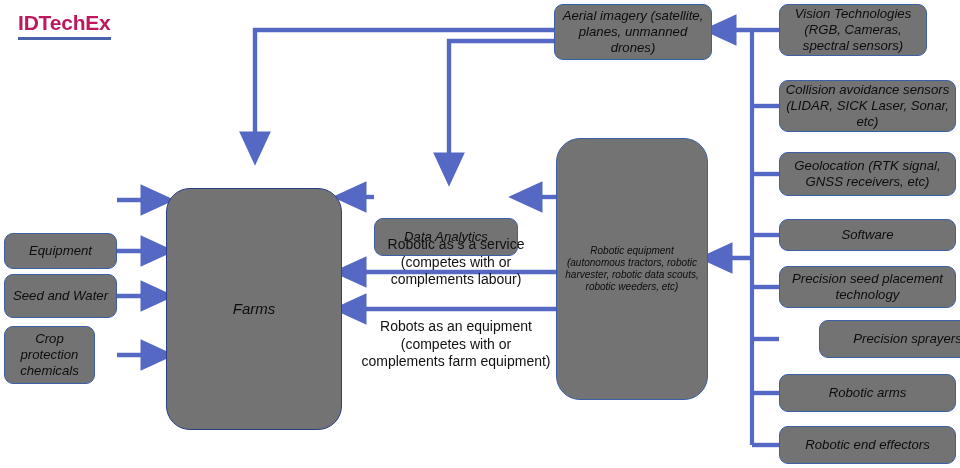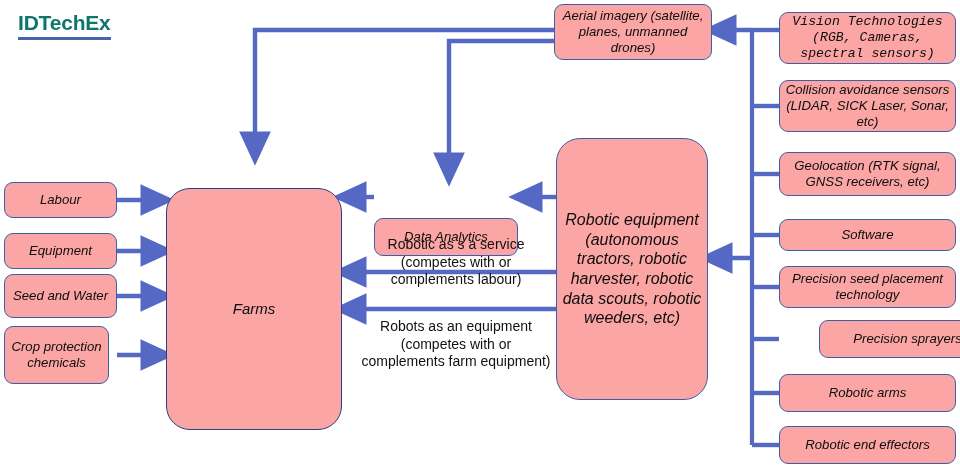--- a/index.html
+++ b/index.html
@@ -16,56 +16,56 @@
     font-family: "Liberation Sans", sans-serif;
   }
 
   
   #brand {
     position: absolute;
     left: 18px;
     top: 12px;
     font-size: 21px;
     font-weight: bold;
-    color: #0f766e;
+    color: #be185d;
     letter-spacing: -0.2px;
     padding-bottom: 3px;
     border-bottom: 3px solid #4a63ad;
     line-height: 1.05;
   }
 
   
   #wires {
     position: absolute;
     left: 0;
     top: 0;
     width: 960px;
     height: 468px;
   }
 
   
   .node {
     position: absolute;
     box-sizing: border-box;
-    background: #fca5a5;
+    background: #737373;
     border: 1.6px solid #3c5fa8;
     border-radius: 9px;
     display: flex;
     align-items: center;
     justify-content: center;
     text-align: center;
     font-style: italic;
     font-size: 13.2px;
     line-height: 1.22;
     color: #0d0d0d;
     padding: 2px 5px;
   }
   .node.big {
     border-radius: 24px;
-    font-size: 16px;
+    font-size: 10px;
   }
   .node.farms {
     border-color: #2b3f86;
     font-size: 15px;
   }
 
   
   .edge-label {
     position: absolute;
     font-size: 14px;
@@ -125,26 +125,25 @@
   </svg>
 
   <div class="node big farms" style="left:166px; top:158px; width:176px; height:242px;margin-top:30px;">Farms</div>
 
   <div class="node" style="left:374px; top:178px; width:144px; height:38px;margin-top:40px;">Data Analytics</div>
 
   <div class="node" style="left:554px; top:4px; width:158px; height:56px;">Aerial imagery (satellite, planes, unmanned drones)</div>
 
   <div class="node big" style="left:556px; top:138px; width:152px; height:262px;">Robotic equipment (autonomous tractors, robotic harvester, robotic data scouts, robotic weeders, etc)</div>
 
-  <div class="node" style="left:4px; top:182px; width:113px; height:36px;">Labour</div>
   <div class="node" style="left:4px; top:233px; width:113px; height:36px;font-style:italic;">Equipment</div>
   <div class="node" style="left:4px; top:274px; width:113px; height:44px;">Seed and Water</div>
-  <div class="node" style="left:4px; top:326px; width:105px; height:58px;">Crop protection chemicals</div>
+  <div class="node" style="left:4px; top:326px; width:91px; height:58px;">Crop protection chemicals</div>
 
-  <div class="node" style="left:779px; top:12px; width:177px; height:52px;font-family:Liberation Mono, monospace;">Vision Technologies (RGB, Cameras, spectral sensors)</div>
+  <div class="node" style="left:779px; top:4px; width:148px; height:52px;">Vision Technologies (RGB, Cameras, spectral sensors)</div>
   <div class="node" style="left:779px; top:80px; width:177px; height:52px;">Collision avoidance sensors (LIDAR, SICK Laser, Sonar, etc)</div>
   <div class="node" style="left:779px; top:152px; width:177px; height:44px;">Geolocation (RTK signal, GNSS receivers, etc)</div>
   <div class="node" style="left:779px; top:219px; width:177px; height:32px;">Software</div>
   <div class="node" style="left:779px; top:266px; width:177px; height:42px;">Precision seed placement technology</div>
   <div class="node" style="left:779px; top:320px; width:177px; height:38px;margin-left:40px;">Precision sprayers</div>
   <div class="node" style="left:779px; top:374px; width:177px; height:38px;">Robotic arms</div>
   <div class="node" style="left:779px; top:426px; width:177px; height:38px;">Robotic end effectors</div>
 
   <div class="edge-label" style="left:358px; top:236px; width:196px;">Robotic as s a service (competes with or complements labour)</div>
   <div class="edge-label" style="left:358px; top:318px; width:196px;">Robots as an equipment  (competes with or complements farm equipment)</div>

